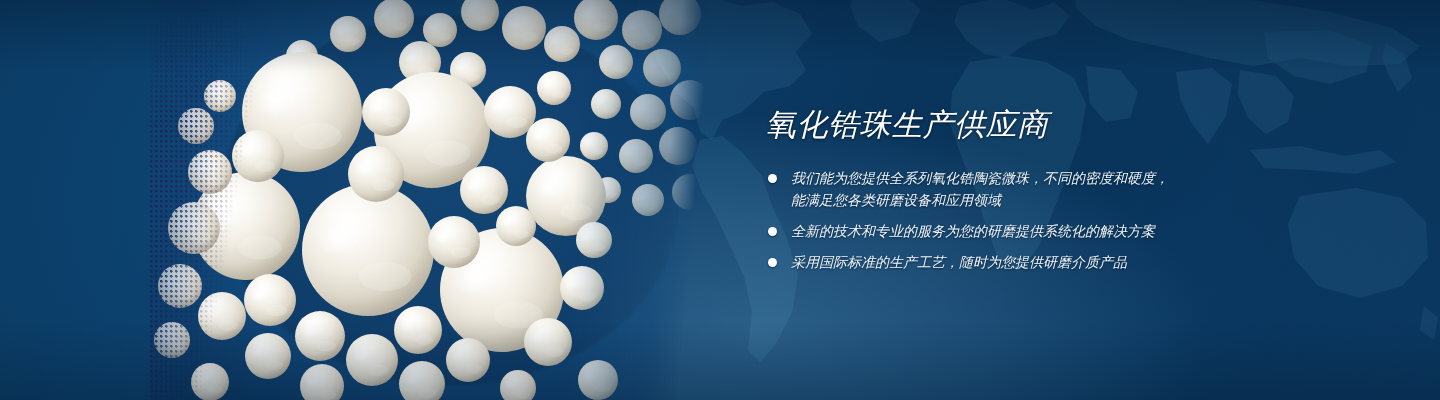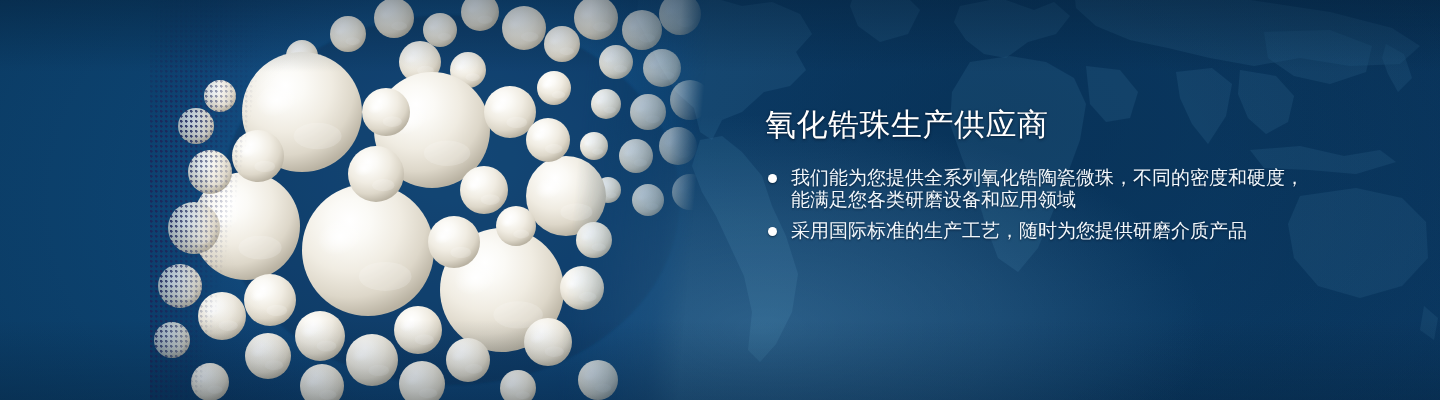--- a/index.html
+++ b/index.html
@@ -5,21 +5,21 @@
 <style>
   html,body{margin:0;padding:0;background:#0a3a63;}
   body{font-family:"Liberation Sans","DejaVu Sans",sans-serif;}
 
   #banner{
     position:relative;
     width:1440px;
     height:400px;
     overflow:hidden;
     background:#be185d;
-    -webkit-user-select:none;user-select:none;
+    -webkit-user-select:none;user-select:none;font-style:italic;
   }
 
   
   .bg-base{
     position:absolute;inset:0;
     background:
       radial-gradient(ellipse 620px 300px at 760px 330px, rgba(92,150,190,.40) 0%, rgba(92,150,190,.22) 38%, rgba(92,150,190,0) 72%),
       radial-gradient(ellipse 900px 520px at 1000px 120px, rgba(5,40,72,.55) 0%, rgba(5,40,72,.20) 55%, rgba(5,40,72,0) 80%),
       linear-gradient(100deg,#0d4573 0%,#0d4473 24%,#0e4270 48%,#0c3f6c 70%,#0c3e6a 88%,#0d4170 100%);
   }
@@ -78,21 +78,21 @@
     letter-spacing:.5px;
     color:#ffffff;
     text-shadow:0 1px 3px rgba(0,18,38,.70), 0 0 1px rgba(0,20,40,.6);
     white-space:nowrap;
   }
   .bullets{list-style:none;margin:0;padding:0;}
   .bullet{
     position:relative;
     padding-left:26px;
     margin-bottom:9px;
-    font-size:19px;
+    font-size:14px;
     line-height:22px;
     color:#f2f7fb;
     text-shadow:0 1px 2px rgba(0,18,38,.62);
   }
   .bullet:last-child{margin-bottom:12px;}
   .dot{
     position:absolute;
     left:3px;top:7px;
     width:9px;height:9px;
     border-radius:50%;
@@ -378,20 +378,24 @@
     <h1 class="headline">氧化锆珠生产供应商</h1>
 
     <ul class="bullets">
 
       <li class="bullet">
         <span class="dot"></span>
         <span class="bullet-line">我们能为您提供全系列氧化锆陶瓷微珠，不同的密度和硬度，</span>
         <span class="bullet-line">能满足您各类研磨设备和应用领域</span>
       </li>
 
+      <li class="bullet">
+        <span class="dot"></span>
+        <span class="bullet-line">全新的技术和专业的服务为您的研磨提供系统化的解决方案</span>
+      </li>
 
       <li class="bullet">
         <span class="dot"></span>
         <span class="bullet-line">采用国际标准的生产工艺，随时为您提供研磨介质产品</span>
       </li>
 
     </ul>
   </div>
 
 </div>

